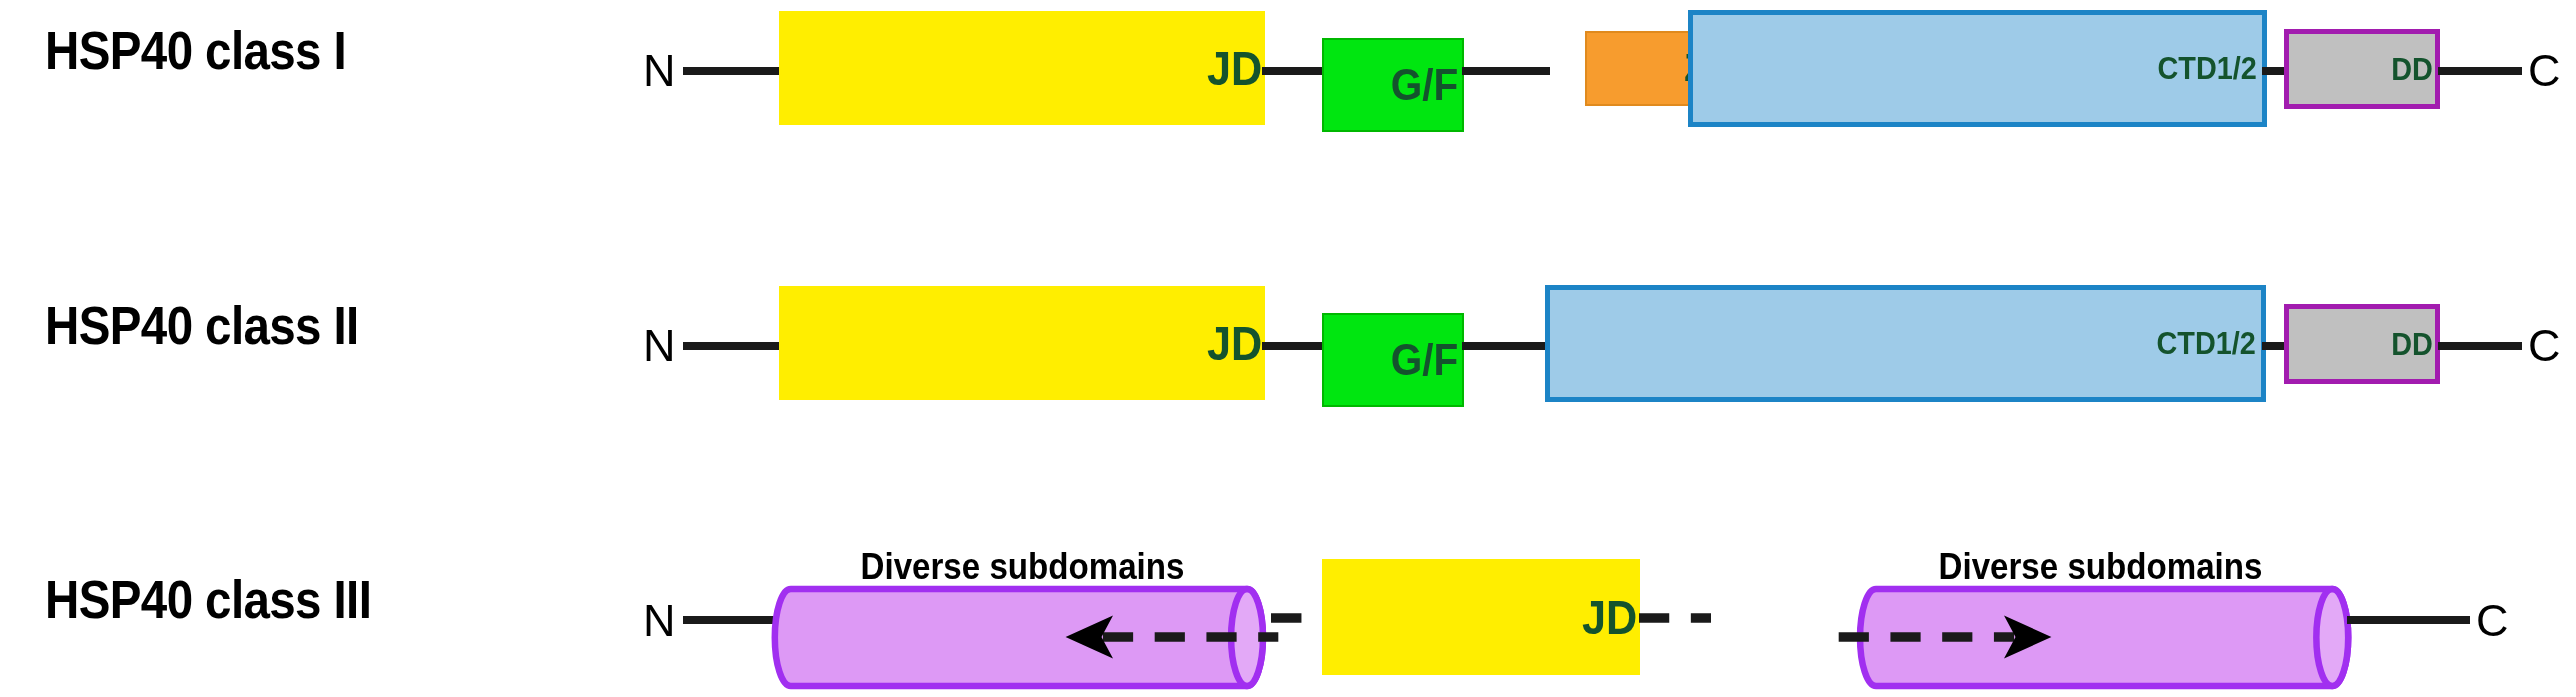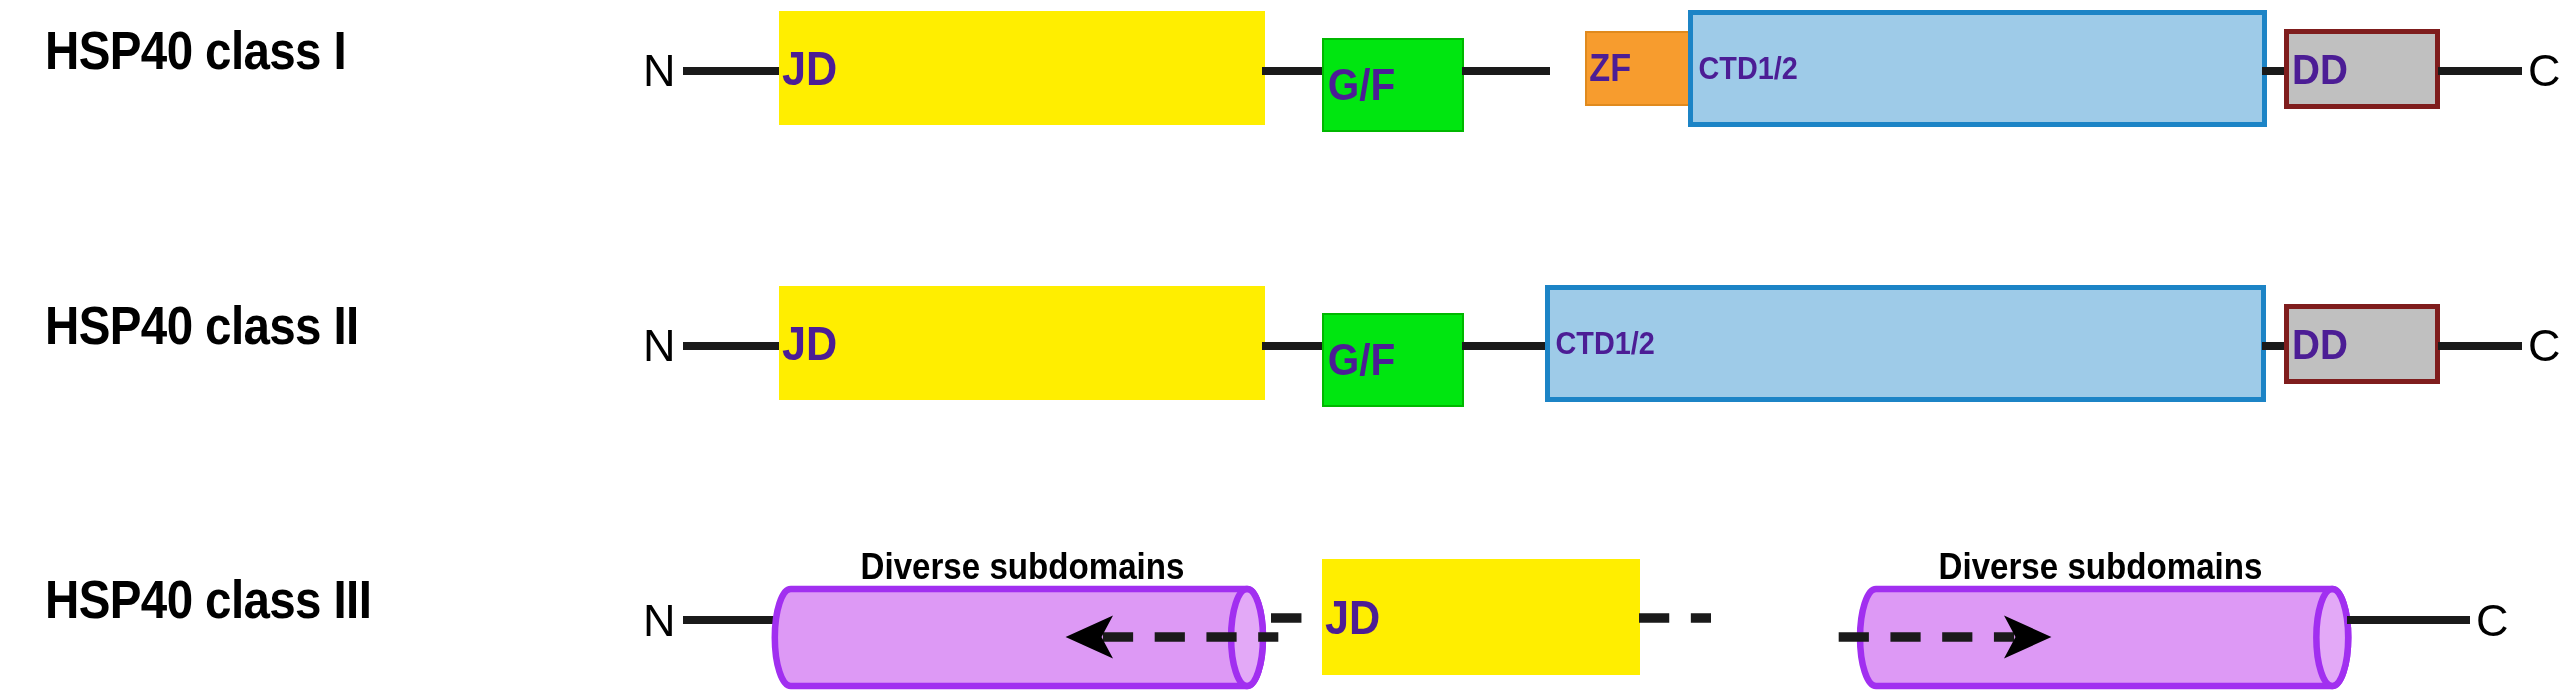--- a/index.html
+++ b/index.html
@@ -51,22 +51,22 @@
     position: absolute;
     height: 8px;
     background: #1a1a1a;
   }
   
   .domain-box {
     position: absolute;
     box-sizing: border-box;
     display: flex;
     align-items: center;
-    justify-content: flex-start;
-    color: #4c1d95;
+    justify-content: flex-end;
+    color: #14532d;
     font-family: "Liberation Sans", sans-serif;
     font-weight: bold;
     white-space: nowrap;
   }
   .domain-box .box-text {
     transform: scaleX(0.9);
     transform-origin: center center;
     display: block;
   }
   .box-jd {
@@ -86,22 +86,22 @@
     font-size: 38px;
     margin-left: 41px;
   }
   .box-ctd {
     background: #9ecbe8;
     border: 5.8px solid #1c84c6;
     font-size: 32px;
   }
   .box-dd {
     background: #c0c0c0;
-    border: 5px solid #7f1d1d;
-    font-size: 43px;
+    border: 5px solid #a21caf;
+    font-size: 32px;
   }
   
   .cylinder-wrap {
     position: absolute;
   }
   .cyl-caption {
     position: absolute;
     font-family: "Liberation Sans", sans-serif;
     font-weight: bold;
     font-size: 36px;

